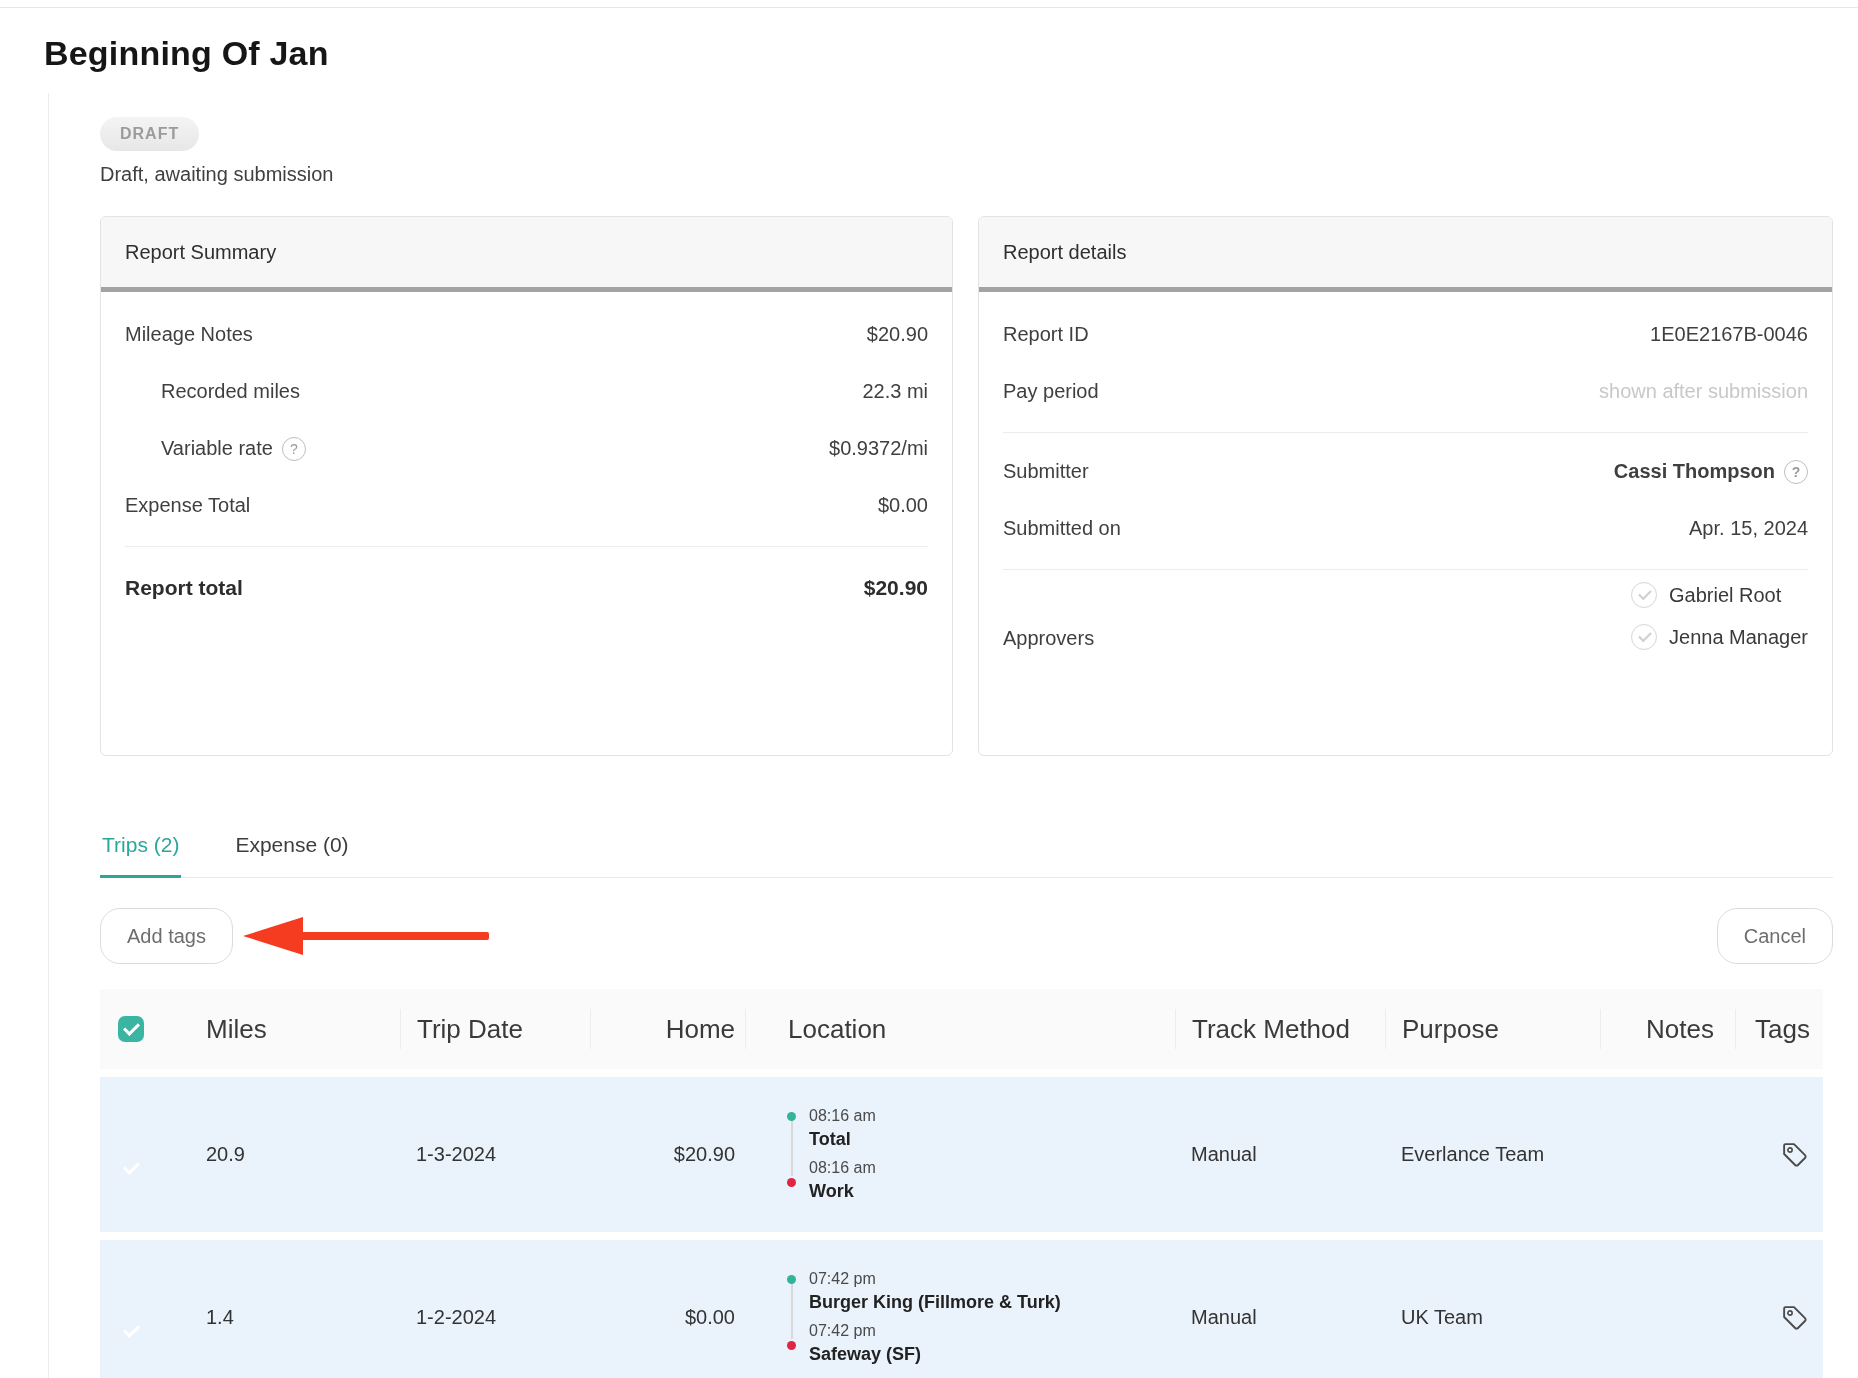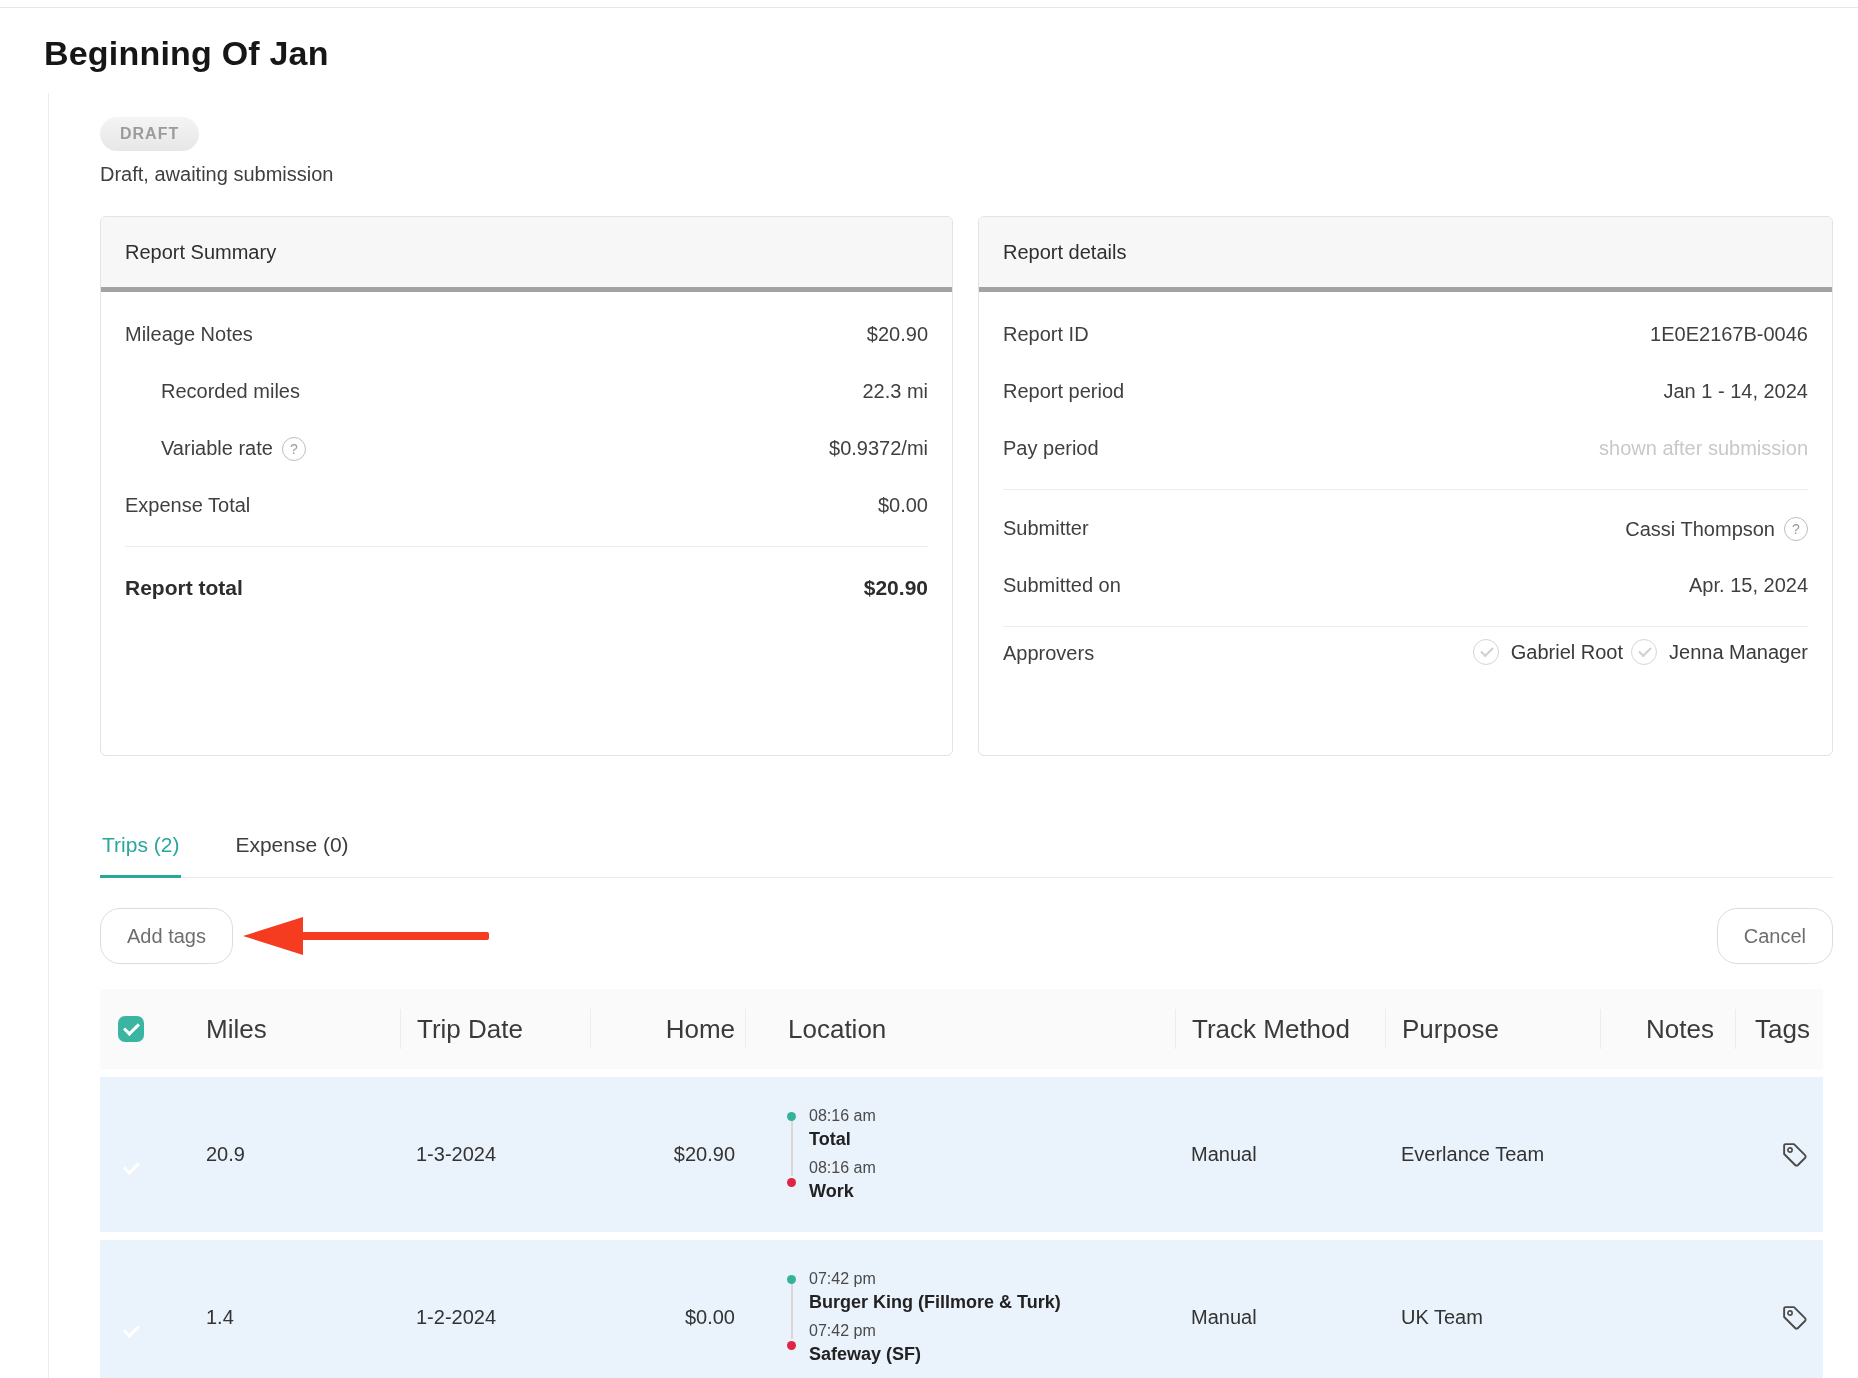--- a/index.html
+++ b/index.html
@@ -31,25 +31,25 @@
   .kv-row.indent .label { padding-left:36px; }
   .kv-row .value { color:#3f3f3f; }
   .kv-row .value.muted { color:#c8c8c8; }
   .divider { border-top:1px solid #ececec; margin:12px 0 10px; }
   .total-row { display:flex; justify-content:space-between; align-items:center; height:62px;
     font-size:21px; font-weight:700; color:#2d2d2d; }
 
   .help-icon { width:24px; height:24px; border:1.5px solid #bdbdbd; border-radius:50%;
     display:inline-flex; align-items:center; justify-content:center;
     font-size:14px; color:#9a9a9a; flex:0 0 auto; }
-  .value-with-icon { display:flex; align-items:flex-end; gap:9px; }
+  .value-with-icon { display:flex; align-items:flex-start; gap:9px;font-weight:bold; }
 
   .approvers-row { display:flex; justify-content:space-between; align-items:flex-end; margin-top:12px; }
   .approvers-row .label { font-size:20px; color:#3f3f3f; }
-  .approver-list { display:flex; flex-direction:row; gap:8px; }
+  .approver-list { display:flex; flex-direction:column; gap:16px; }
   .approver { display:flex; align-items:center; gap:12px; font-size:20px; color:#3a3a3a; justify-content:flex-start; }
   .check-circle { width:26px; height:26px; border:1.5px solid #d6d6d6; border-radius:50%; position:relative; flex:0 0 auto; }
   .check-circle::after { content:""; position:absolute; left:7px; top:7px; width:10px; height:5px;
     border-left:2px solid #cfcfcf; border-bottom:2px solid #cfcfcf; transform:rotate(-45deg); }
 
   
   .tabs { display:flex; gap:52px; margin-top:77px; border-bottom:1px solid #e9e9e9; }
   .tab { font-size:21px; padding:0 2px 18px; cursor:default; }
   .tab.active { color:var(--teal,#2aa79b); border-bottom:3px solid var(--teal,#2aa79b); margin-bottom:-1px; }
   .tab.inactive { color:#3d3d3d; }
@@ -138,24 +138,20 @@
         </div>
       </div>
     </div>
 
     <div class="card details">
       <div class="card-header">Report details</div>
       <div class="card-body">
         <div class="kv-row">
           <span class="label">Report ID</span>
           <span class="value">1E0E2167B-0046</span>
-        </div>
-        <div class="kv-row">
-          <span class="label">Report period</span>
-          <span class="value">Jan 1 - 14, 2024</span>
         </div>
         <div class="kv-row">
           <span class="label">Pay period</span>
           <span class="value muted">shown after submission</span>
         </div>
         <div class="divider"></div>
         <div class="kv-row">
           <span class="label">Submitter</span>
           <span class="value value-with-icon">
             <span>Cassi Thompson</span>

